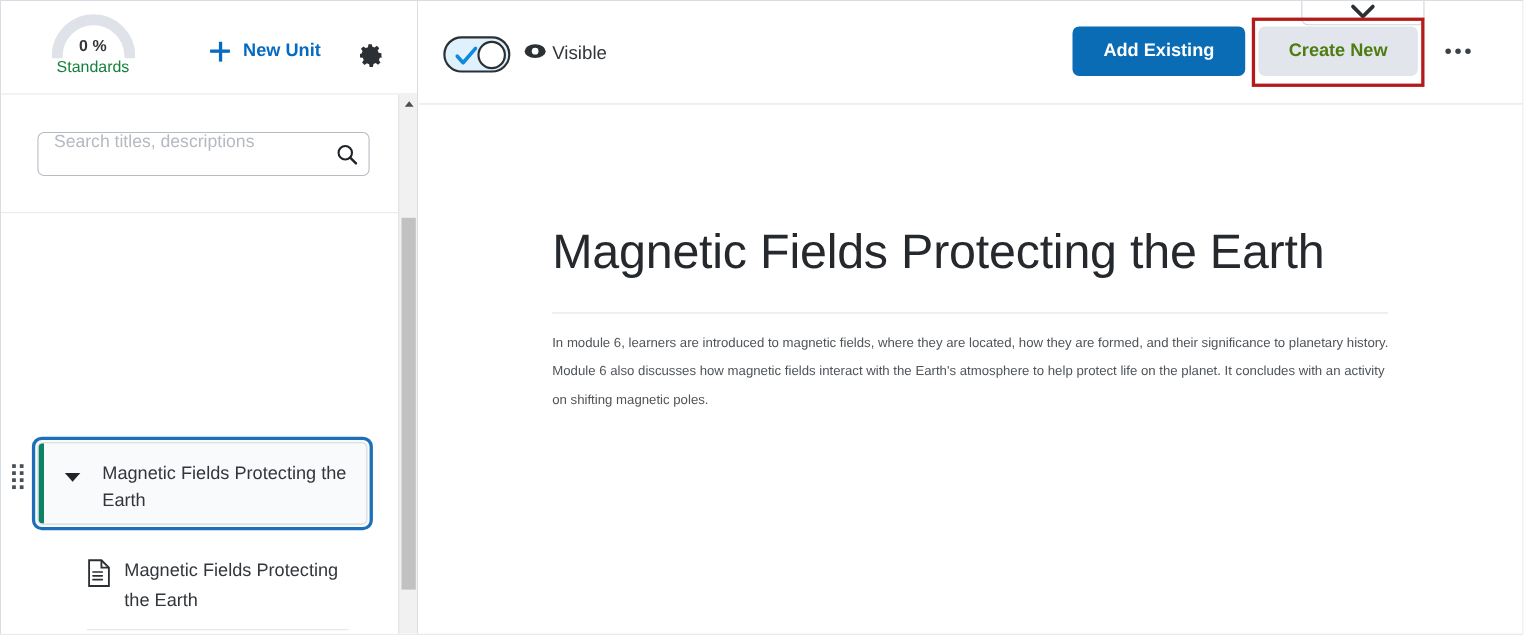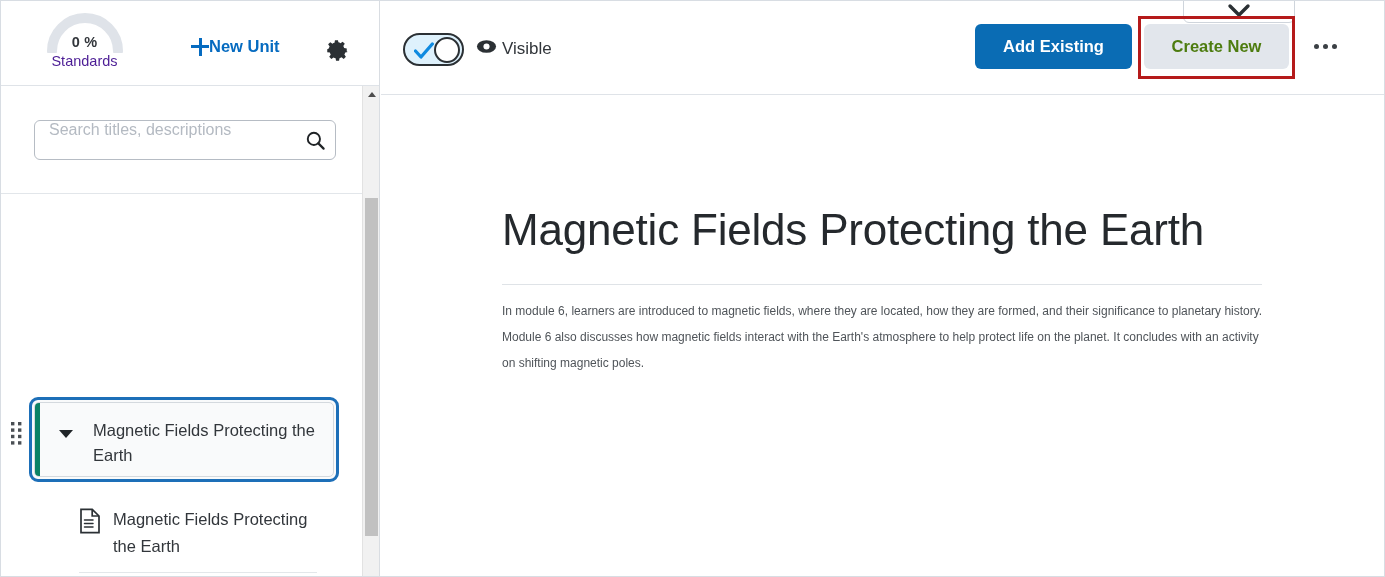--- a/index.html
+++ b/index.html
@@ -51,30 +51,30 @@
     font-size: 14.5px;
     color: #32363b;
     font-weight: bold;
     letter-spacing: .1px;
   }
   .gauge-label {
     position: absolute;
     width: 93px;
     top: 46px;
     font-size: 14.5px;
-    color: #4c1d95;
+    color: #15803d;
     font-weight: normal;
   }
 
   #new-unit-btn {
     position: absolute;
     left: 186px; top: 34px;
     display: flex;
     align-items: center;
-    gap: 0;
+    gap: 12px;
     cursor: pointer;
     background: none;
     border: none;
     padding: 2px 4px;
   }
   .plus-icon {
     width: 18px; height: 18px;
     position: relative;
     display: inline-block;
   }

